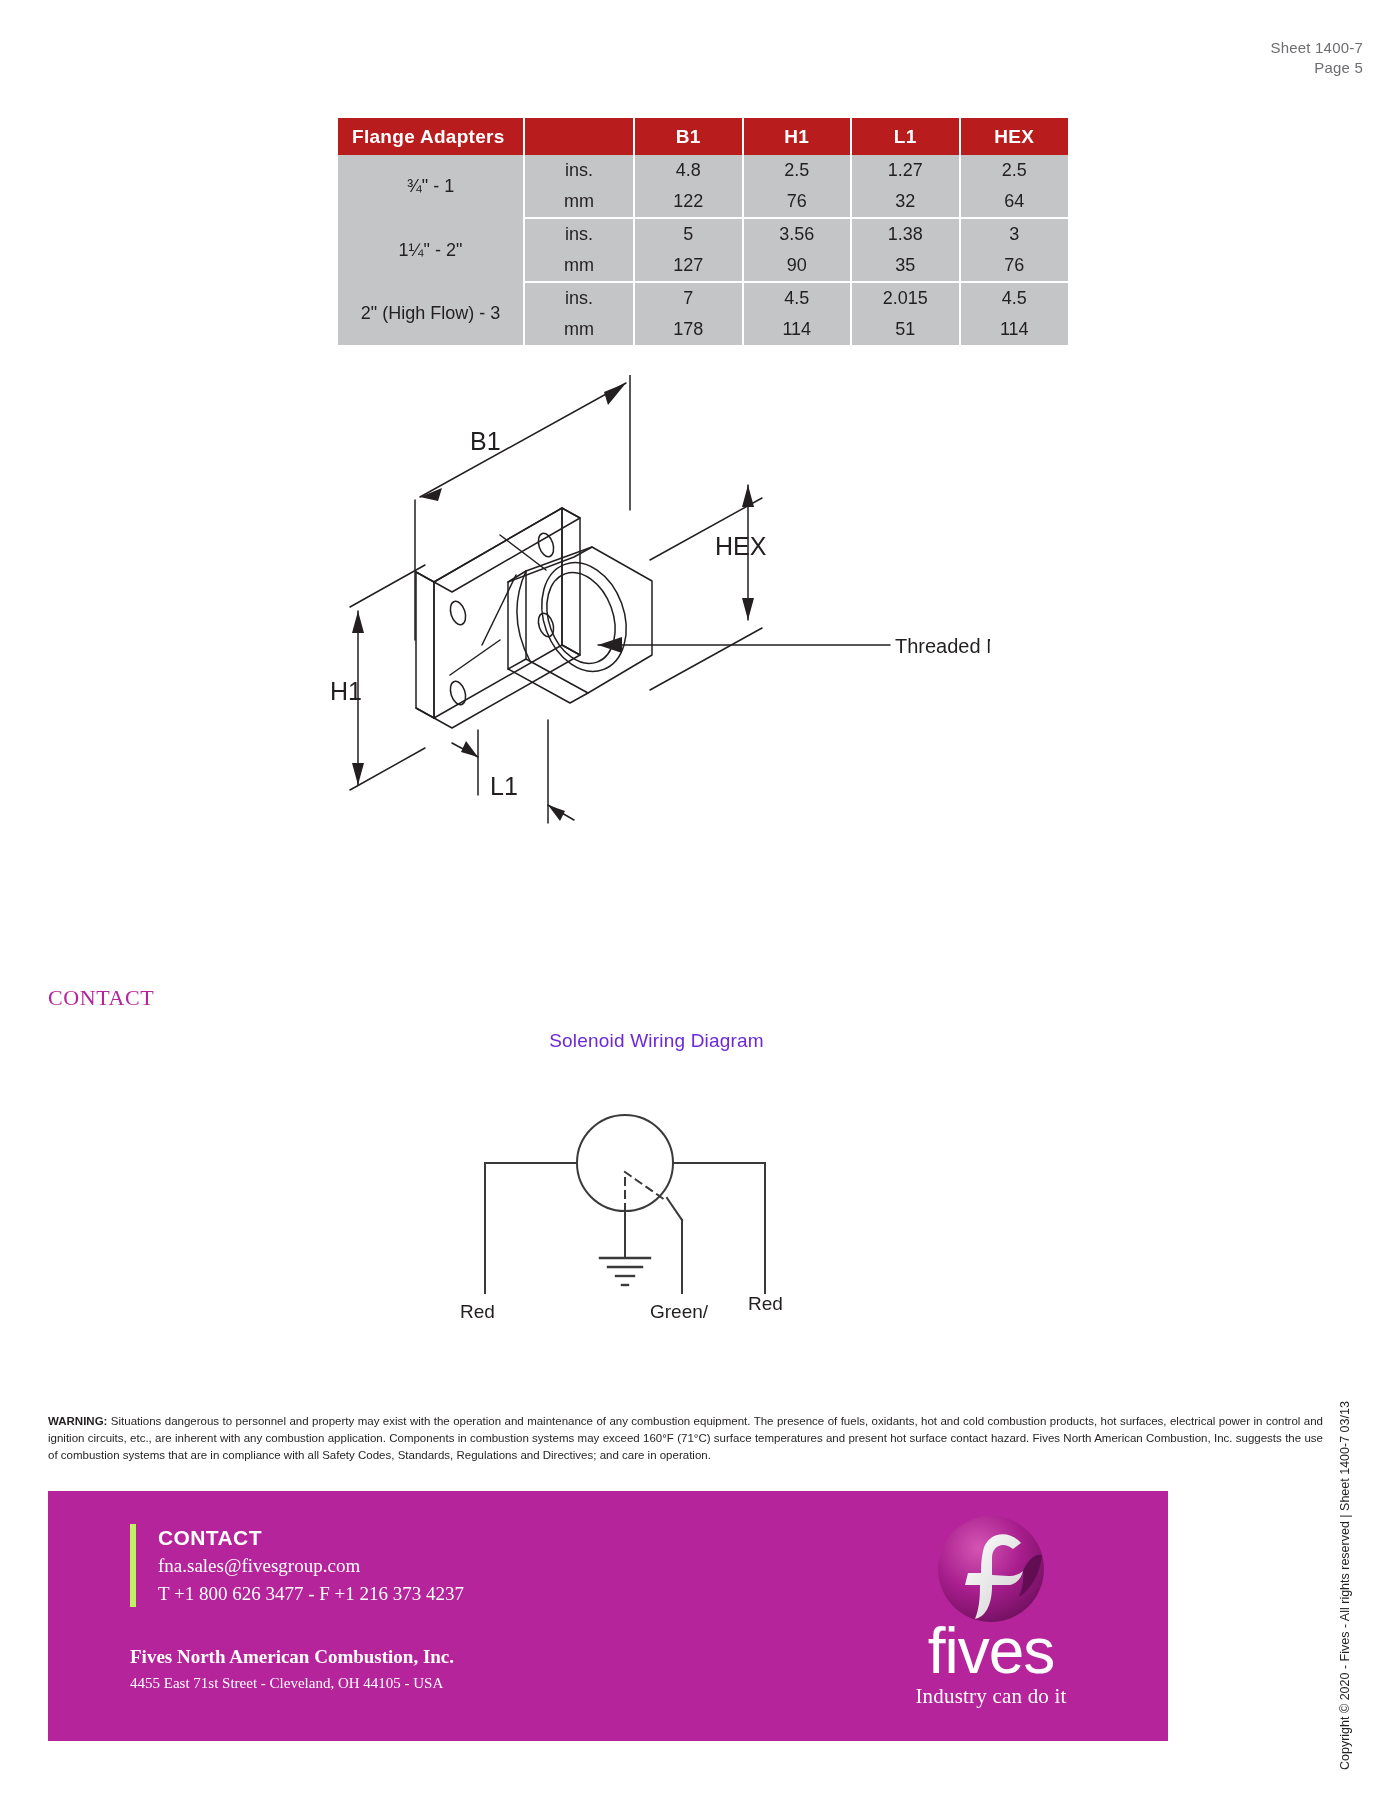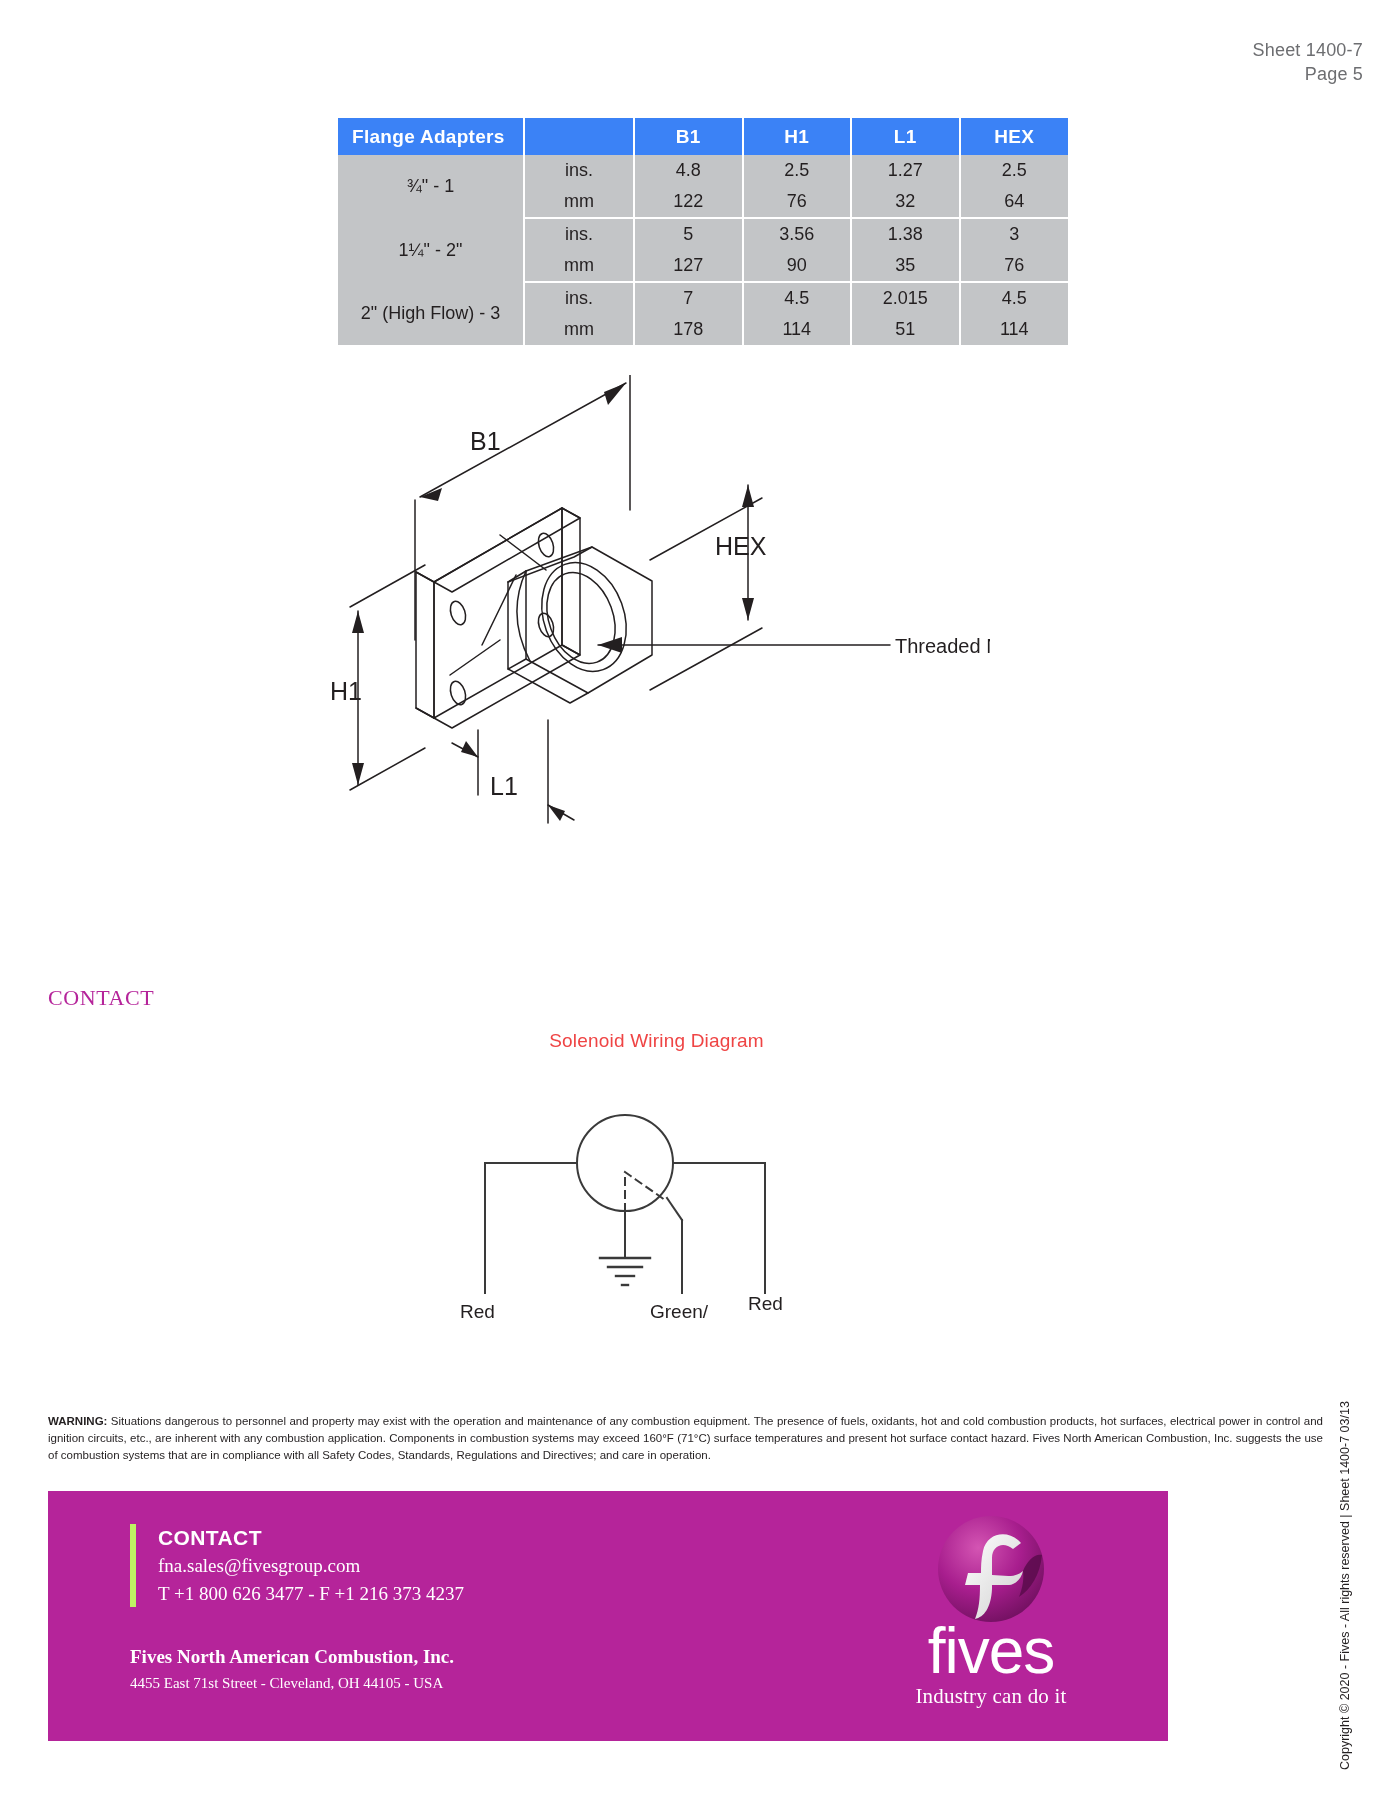--- a/index.html
+++ b/index.html
@@ -18,21 +18,21 @@
     overflow: hidden;
     background: #ffffff;
   }
 
   
   .sheet-header {
     position: absolute;
     top: 38px;
     right: 28px;
     text-align: right;
-    font-size: 18px;
+    font-size: 15px;
     line-height: 1.35;
     color: #6d6e71;
     letter-spacing: .2px;
   }
 
   
   .spec-table-wrap {
     position: absolute;
     left: 338px;
     top: 118px;
@@ -41,21 +41,21 @@
   table.spec {
     border-collapse: collapse;
     width: 730px;
     table-layout: fixed;
   }
   table.spec col.c-name { width: 186px; }
   table.spec col.c-unit { width: 110px; }
   table.spec col.c-val  { width: 108.5px; }
 
   table.spec th {
-    background: #3b82f6;
+    background: #b91c1c;
     color: #ffffff;
     font-size: 19px;
     font-weight: bold;
     height: 37px;
     padding: 0 14px;
     border-right: 2px solid #ffffff;
     letter-spacing: .3px;
   }
   table.spec th.th-name { text-align: left; }
   table.spec th.th-blank { }
@@ -105,21 +105,21 @@
     color: #b5249a;
     letter-spacing: .6px;
   }
   .wiring-caption {
     position: absolute;
     left: 0;
     top: 1030px;
     width: 1391px;
     text-align: center;
     font-size: 19px;
-    color: #ef4444;
+    color: #6d28d9;
     letter-spacing: .2px;
   }
   .wiring-caption span { margin-left: -78px; display: inline-block; }
 
   .wiring-diagram {
     position: absolute;
     left: 460px;
     top: 1090px;
     width: 420px;
     height: 220px;

